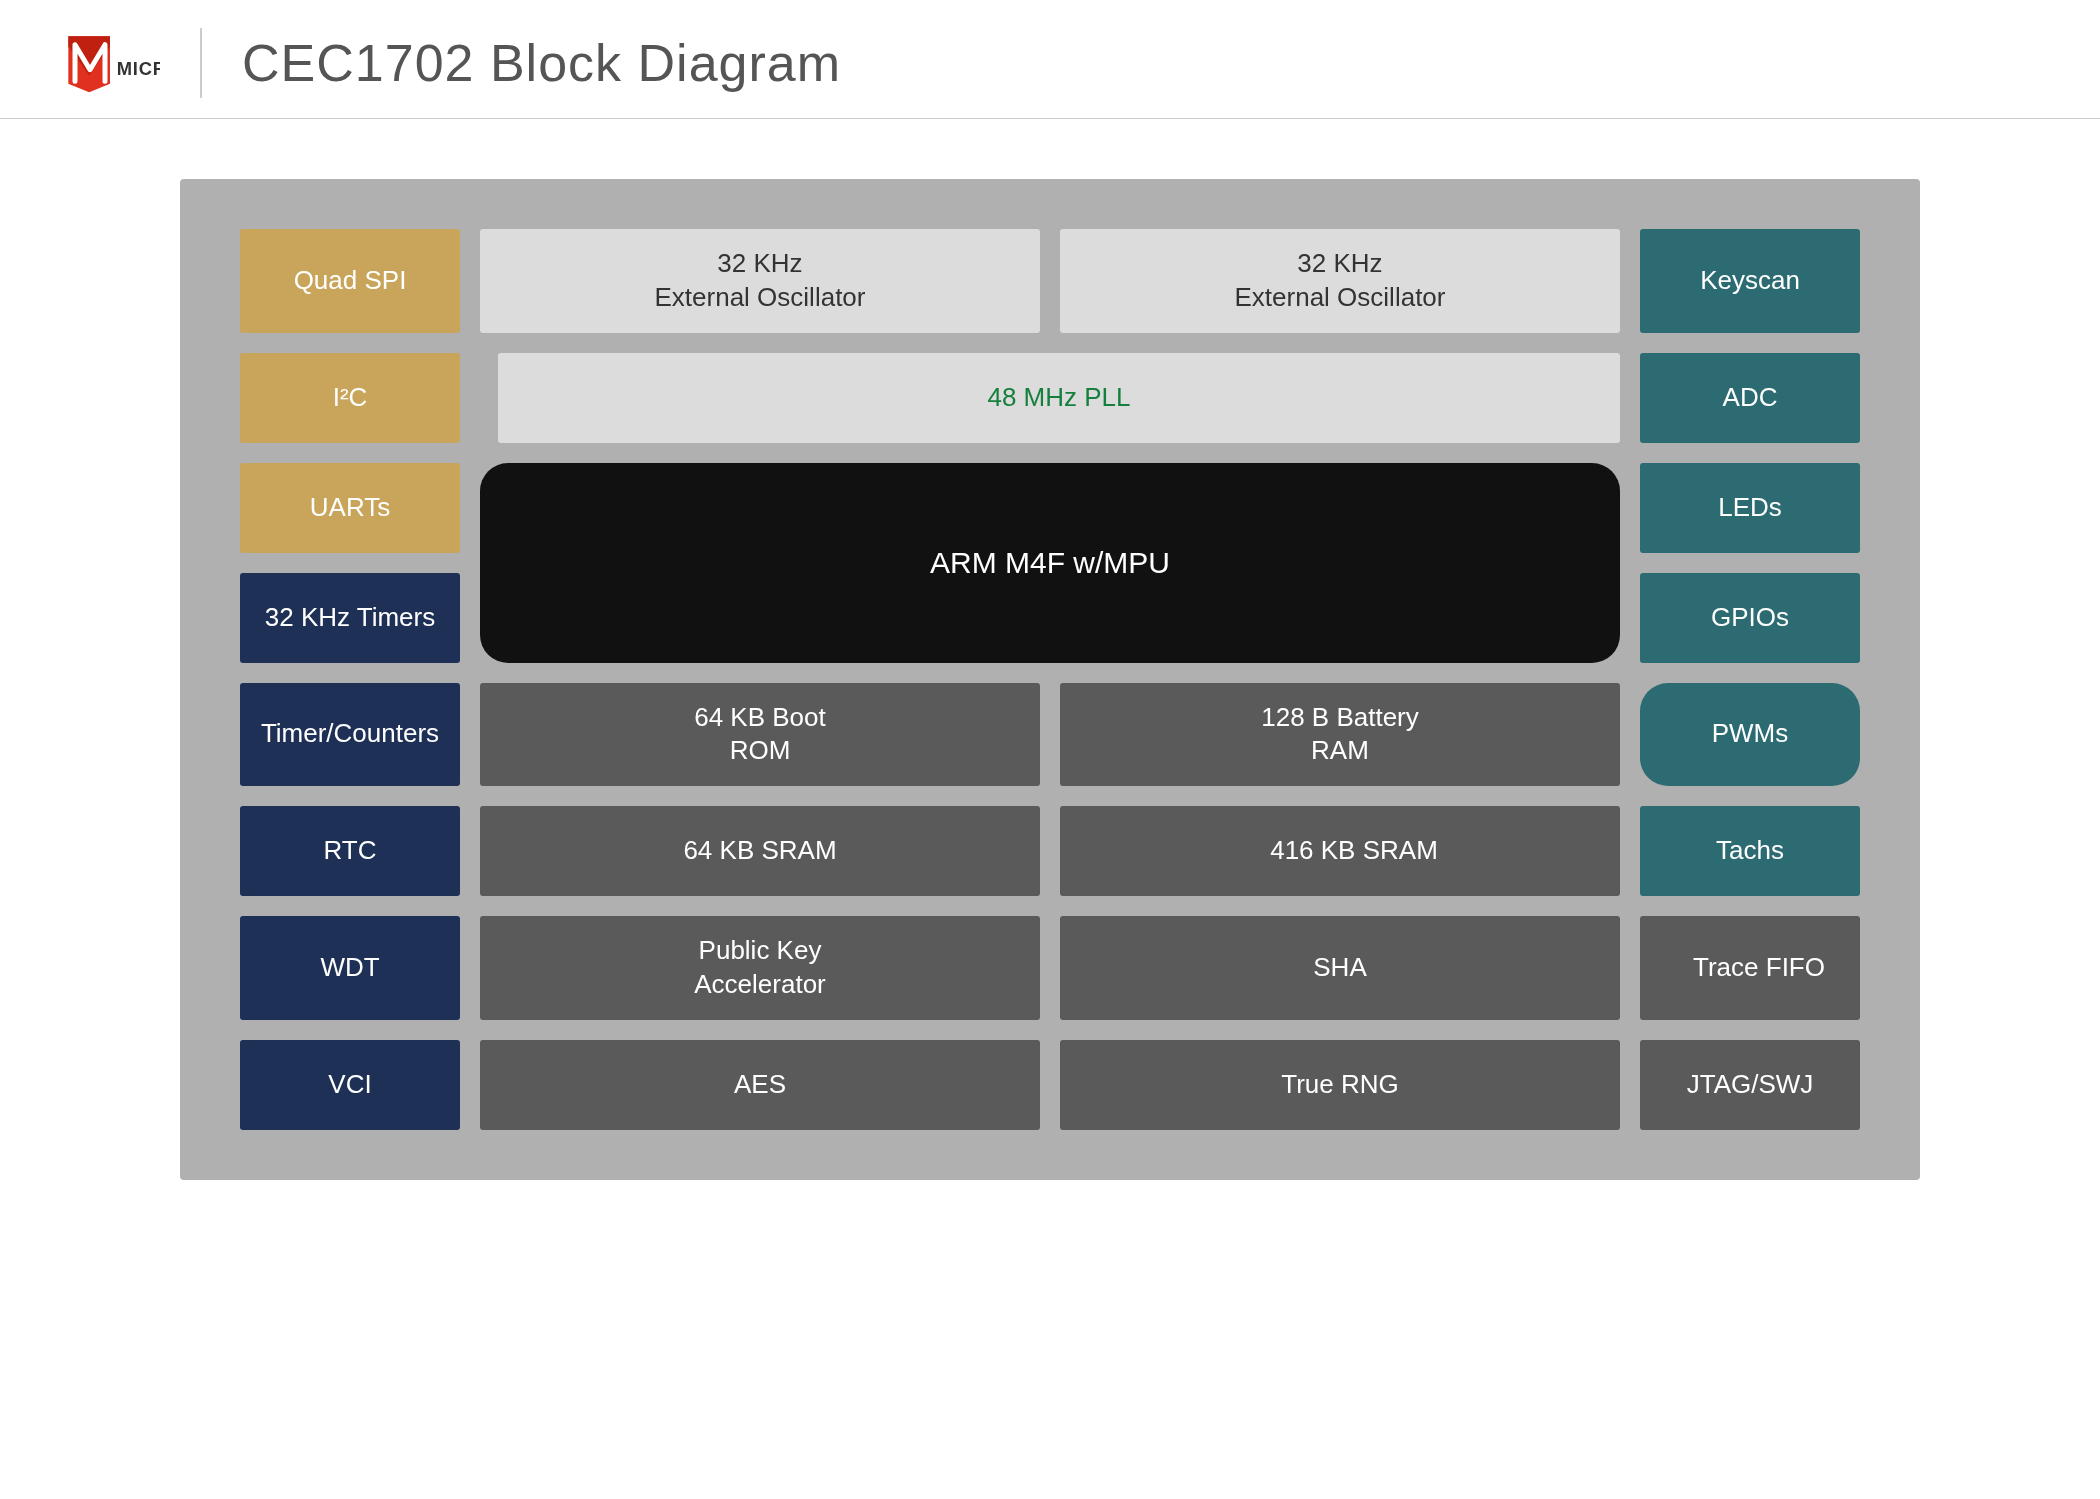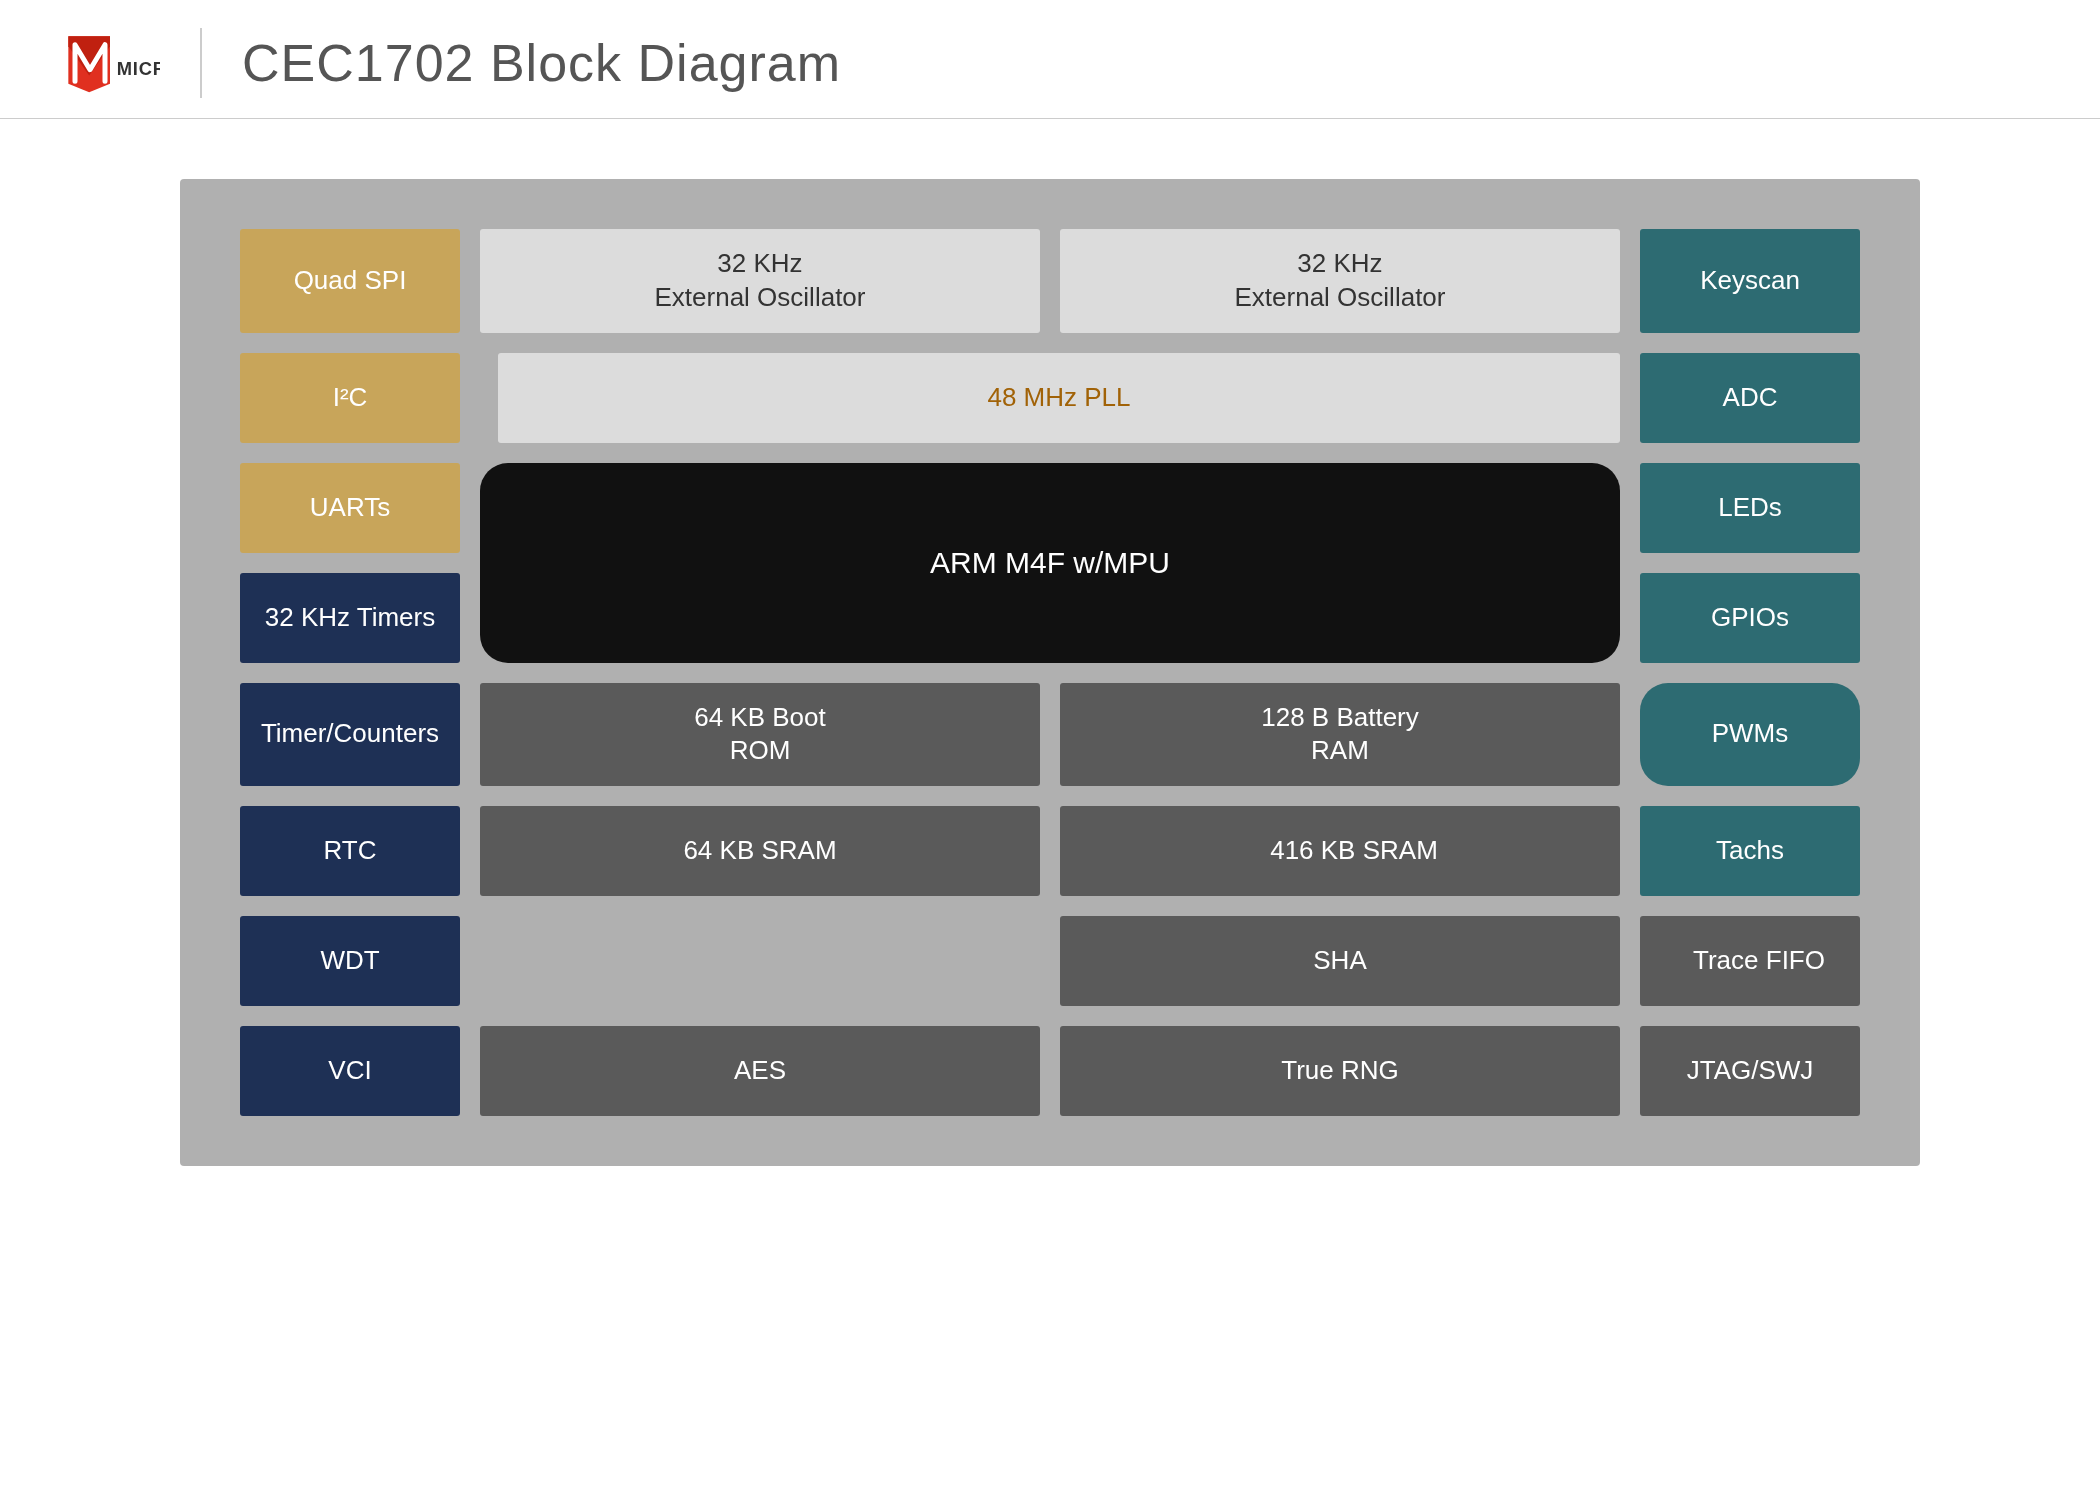--- a/index.html
+++ b/index.html
@@ -159,21 +159,21 @@
 
 <div class="main-content">
   <div class="diagram-container">
 
     <div class="block block-gold row-1-left">Quad SPI</div>
     <div class="block block-light row-1-mid1" style="color:#333333;">32 KHz<br>External Oscillator</div>
     <div class="block block-light row-1-mid2" style="color:#333333;">32 KHz<br>External Oscillator</div>
     <div class="block block-teal row-1-right">Keyscan</div>
 
     <div class="block block-gold row-2-left">I²C</div>
-    <div class="block block-light row-2-mid" style="color:#a16207;margin-left:18px;">48 MHz PLL</div>
+    <div class="block block-light row-2-mid" style="color:#15803d;margin-left:18px;">48 MHz PLL</div>
     <div class="block block-teal row-2-right">ADC</div>
 
     <div class="block block-gold row-3-left">UARTs</div>
 
     <div class="block block-black row-3-mid" style="font-size:30px;">ARM M4F w/MPU</div>
     <div class="block block-teal row-3-right">LEDs</div>
 
     <div class="block block-navy row-4-left">32 KHz Timers</div>
     <div class="block block-teal row-4-right">GPIOs</div>
 
@@ -181,20 +181,21 @@
     <div class="block block-dark-gray row-5-mid1">64 KB Boot<br>ROM</div>
     <div class="block block-dark-gray row-5-mid2">128 B Battery<br>RAM</div>
     <div class="block block-teal row-5-right">PWMs</div>
 
     <div class="block block-navy row-6-left">RTC</div>
     <div class="block block-dark-gray row-6-mid1">64 KB SRAM</div>
     <div class="block block-dark-gray row-6-mid2">416 KB SRAM</div>
     <div class="block block-teal row-6-right">Tachs</div>
 
     <div class="block block-navy row-7-left">WDT</div>
+    <div class="block block-dark-gray row-7-mid1">Public Key<br>Accelerator</div>
     <div class="block block-dark-gray row-7-mid2">SHA</div>
     <div class="block block-dark-gray row-7-right">Trace FIFO</div>
 
     <div class="block block-navy row-8-left">VCI</div>
     <div class="block block-dark-gray row-8-mid1">AES</div>
     <div class="block block-dark-gray row-8-mid2">True RNG</div>
     <div class="block block-dark-gray row-8-right">JTAG/SWJ</div>
 
   </div>
 </div>

